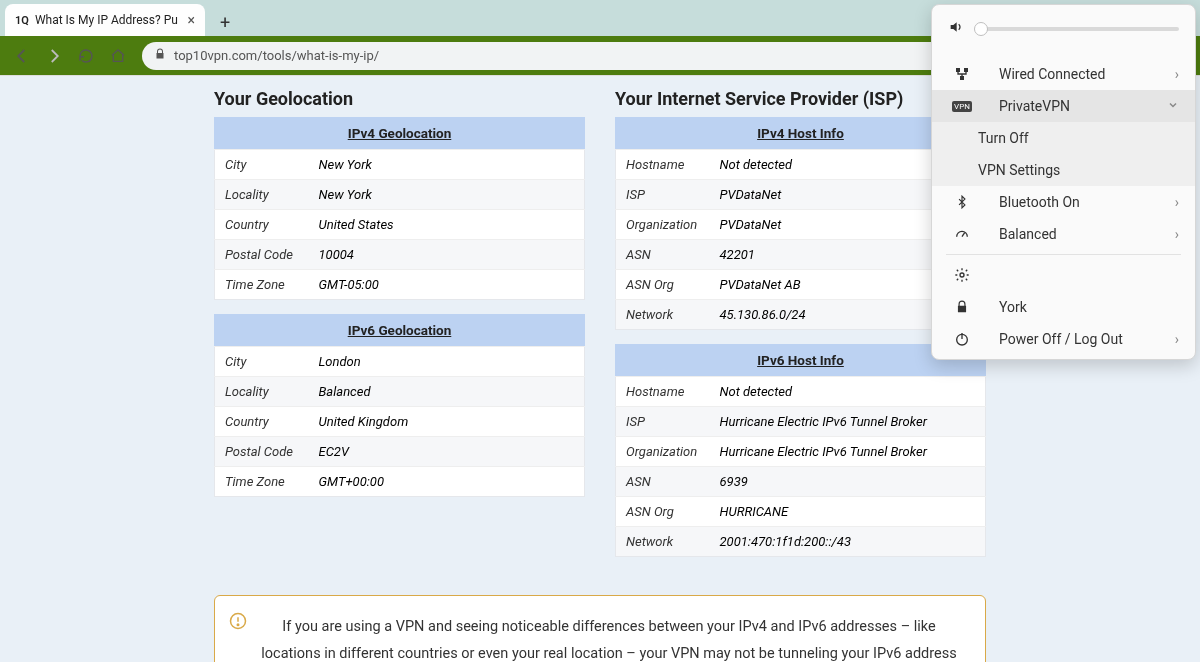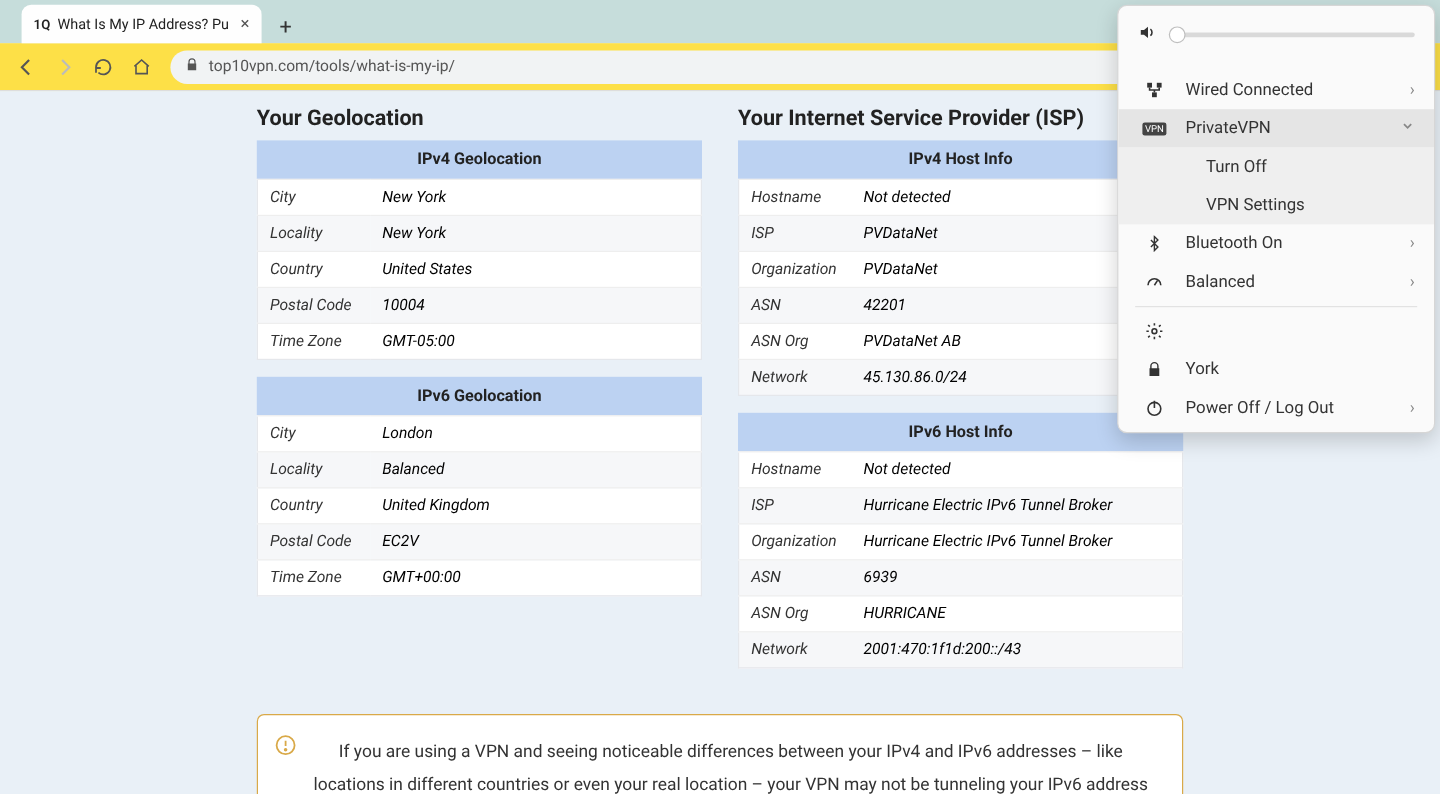--- a/index.html
+++ b/index.html
@@ -9,21 +9,21 @@
   width: 1200px;
   height: 662px;
   overflow: hidden;
   position: relative;
 }
 .browser-top {
   background: #c6dddb;
   height: 36px;
   display: flex;
   align-items: flex-end;
-  padding-left: 18px;
+  padding-left: 5px;
 }
 .tab {
   background: #fefefe;
   border-radius: 8px 8px 0 0;
   height: 32px;
   padding: 0 10px;
   display: flex;
   align-items: center;
   gap: 6px;
   min-width: 200px;
@@ -37,21 +37,21 @@
   height: 28px;
   display: flex;
   align-items: center;
   justify-content: center;
   color: #333;
   font-size: 18px;
   cursor: pointer;
   margin-left: 6px;
 }
 .addr-bar {
-  background: #fde047;
+  background: #4d7c0f;
   height: 40px;
   border-bottom: 1px solid #ddd;
   display: flex;
   align-items: center;
   padding: 0 8px;
   gap: 4px;
 }
 .nav-btn {
   width: 28px;
   height: 28px;
@@ -120,20 +120,21 @@
   margin-bottom: 14px;
   border: 1px solid #e5e7eb;
 }
 table.info caption {
   background: #bcd2f2;
   font-weight: 700;
   font-size: 13.5px;
   padding: 8px;
   color: #222;
   text-align: center;
+  text-decoration: underline;
 }
 table.info tr { border-top: 1px solid #eee;}
 table.info tr:nth-child(even) td { background: #f6f7f9;}
 table.info td { padding: 7px 10px; font-style: italic;}
 table.info td.k { width: 94px; color: #333;}
 
 .warning {
   margin-top: 24px;
   border: 1.5px solid #d9a948;
   background: #fff;
@@ -186,29 +187,29 @@
   width: 14px;
   height: 14px;
   background: #fff;
   border: 1px solid #bfbfbf;
   border-radius: 50%;
 }
 .popover .row {
   display: flex;
   align-items: center;
   padding: 8px 16px;
-  gap: 12px;
+  gap: 23px;
   cursor: pointer;
 }
 .popover .row.active { background: #e5e5e5;}
 .popover .row .ico { width: 28px; display:flex; justify-content:center;}
 .popover .row .lbl { flex: 1;}
 .popover .row .chev { color: #888; font-size: 14px;}
 .popover .sub { background: #efefef; }
-.popover .sub .row { padding-left: 73px;}
+.popover .sub .row { padding-left: 46px;}
 .popover .row.active .chev { transform: rotate(0);}
 .popover hr { border: none; border-top: 1px solid #e2e2e2; margin: 4px 14px;}
 .vpn-badge{ font-size:8px; background:#444;color:#fff;padding:1px 2px;border-radius:2px;}
 </style>
 </head>
 <body>
 
 <div class="browser-top">
   <div class="tab">
     <span class="favicon">1Q</span>

